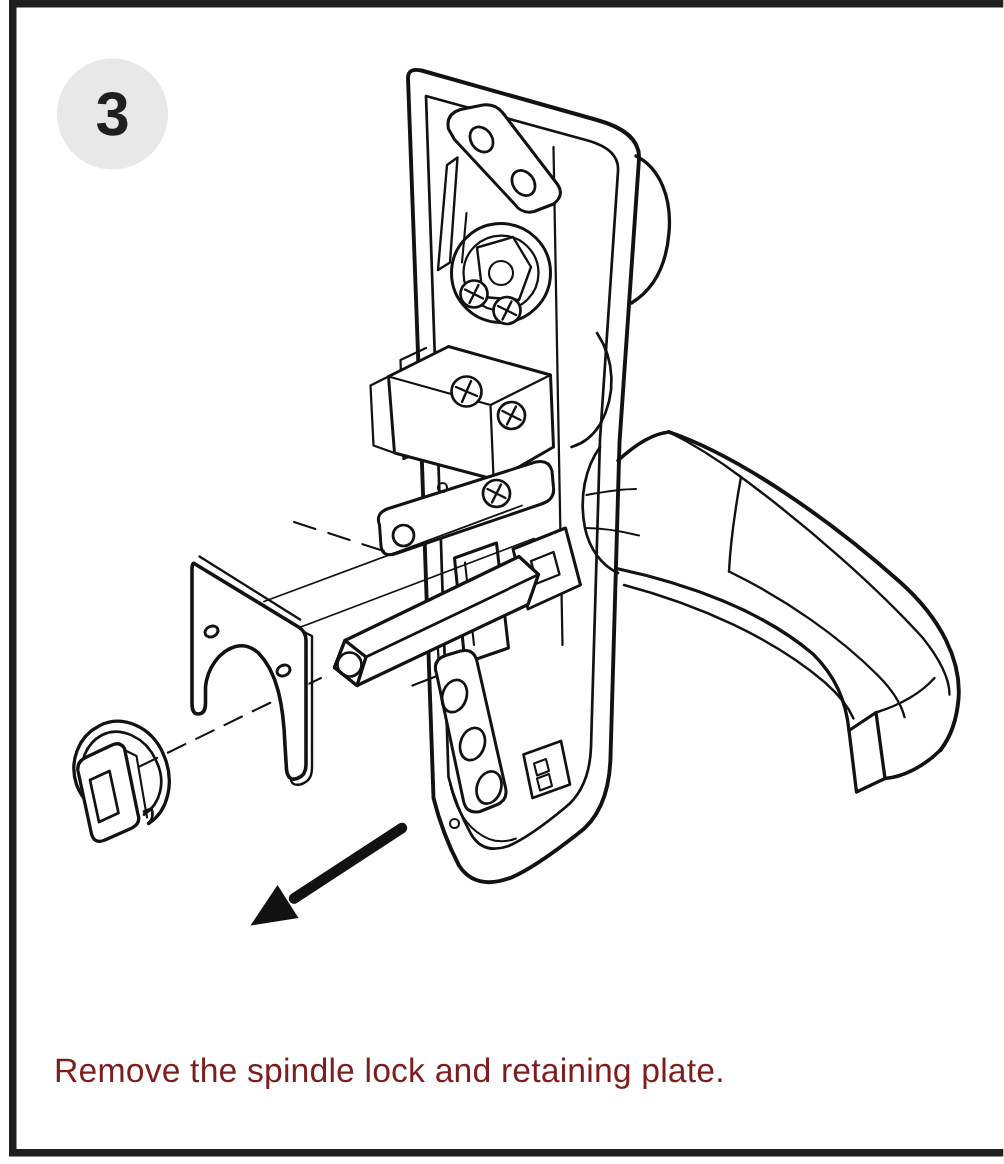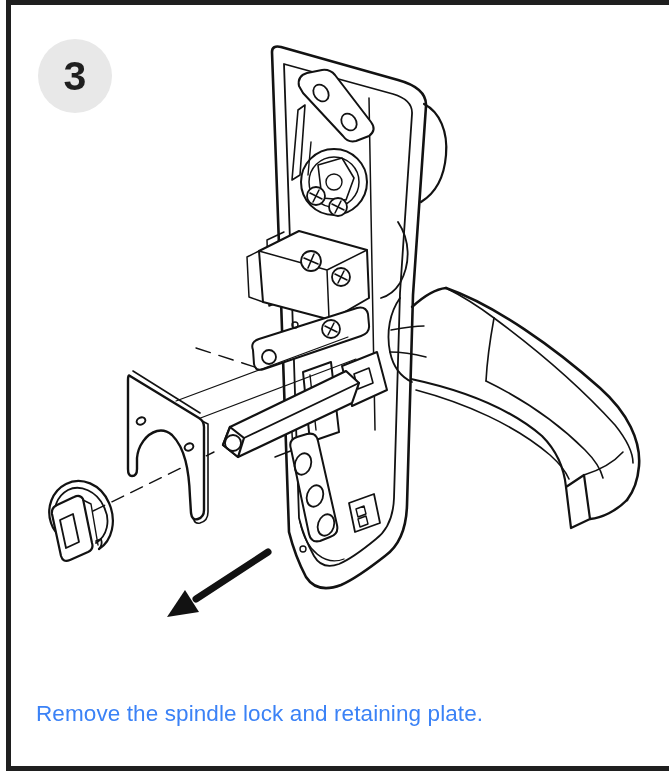--- a/index.html
+++ b/index.html
@@ -11,21 +11,21 @@
     position:absolute;left:6px;top:0;width:700px;height:771px;
     border:5px solid #1f1f1f;box-sizing:border-box;background:transparent;
   }
   .badge{
     position:absolute;left:38px;top:39px;width:74px;height:74px;border-radius:50%;
     background:#e8e8e8;display:flex;align-items:center;justify-content:center;
     font-size:41px;font-weight:bold;color:#1f1f1f;
   }
   .caption{
     position:absolute;left:36px;top:699px;width:600px;
-    font-size:22.5px;line-height:1.3;color:#3b82f6;letter-spacing:0.1px;
+    font-size:22.5px;line-height:1.3;color:#7f1d1d;letter-spacing:0.1px;
   }
   svg.art{position:absolute;left:0;top:0;}
   .ln{fill:none;stroke:#121212;stroke-linecap:round;stroke-linejoin:round;}
   .wh{fill:#ffffff;stroke:#121212;stroke-linejoin:round;}
 </style>
 </head>
 <body>
 
 <div class="stage">
 

